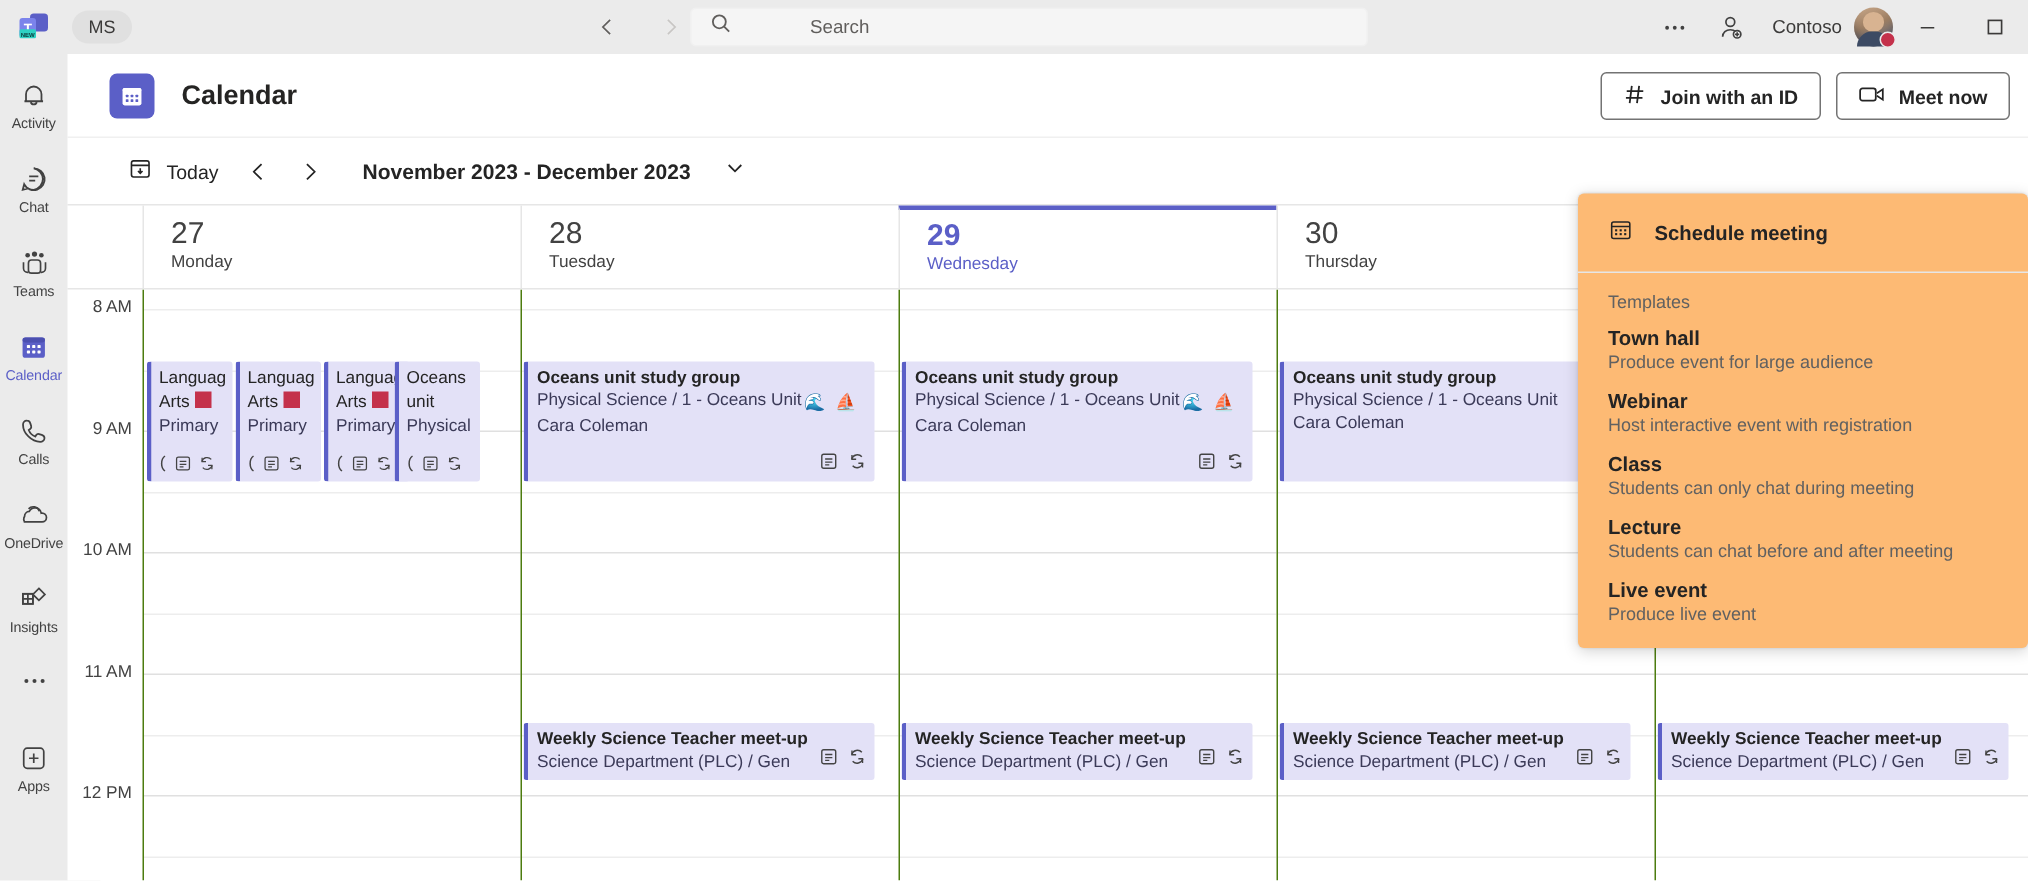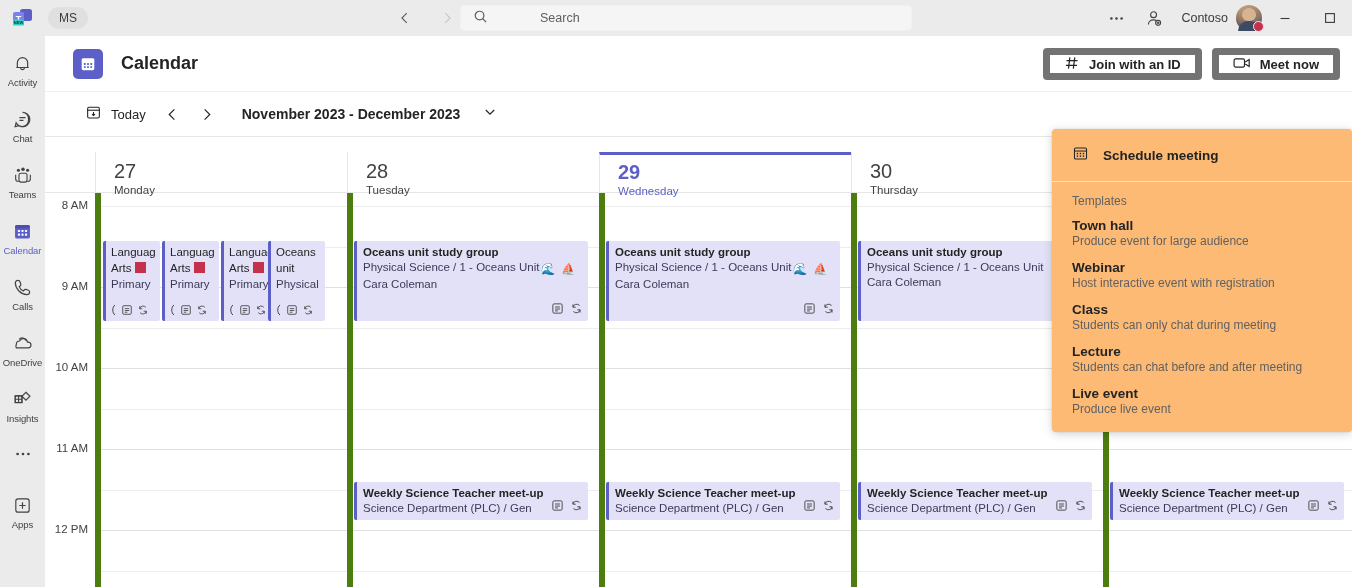--- a/index.html
+++ b/index.html
@@ -117,21 +117,21 @@
   }
   .cal-title {
     margin-left: 18px; font-size: 18px; font-weight: bold; color: #252423;
   }
   .hdr-actions {
     position: absolute; right: 12px; top: 12px;
     display: flex; align-items: center; gap: 10px;
   }
   .btn-outline {
     height: 32px; padding: 0 14px;
-    border: 7px solid #737373; border-radius: 4px; background: #fff;
+    border: 1px solid #737373; border-radius: 4px; background: #fff;
     display: flex; align-items: center; gap: 9px;
     font-size: 13px; font-weight: bold; color: #242424;
   }
   .btn-primary {
     height: 32px; padding: 0 14px;
     background: #5b5fc7; border-radius: 4px 0 0 4px;
     display: flex; align-items: center; gap: 9px;
     font-size: 13px; font-weight: bold; color: #fff;
   }
   .btn-split {
@@ -168,21 +168,20 @@
   .day-row {
     height: 56px; display: flex;
     border-bottom: 1px solid #e6e6e6;
   }
   .gutter-head { width: 50px; flex: 0 0 50px; }
   .day-cell {
     width: 252px; flex: 0 0 252px;
     border-left: 1px solid #e6e6e6;
     padding: 7px 0 0 18px;
     position: relative;
-    margin-top: 15px;
   }
   .day-num { font-size: 20px; color: #424242; line-height: 24px; }
   .day-name { font-size: 11.5px; color: #424242; margin-top: 1px; }
   .day-cell.today { border-top: 3px solid #5b5fc7; padding-top: 5px; }
   .day-cell.today .day-num { color: #5b5fc7; font-weight: bold; }
   .day-cell.today .day-name { color: #5b5fc7; }
 
   
   .grid-wrap {
     position: relative; height: 394px; overflow: hidden;
@@ -191,21 +190,21 @@
   .gutter {
     width: 50px; flex: 0 0 50px; position: relative;
   }
   .hour-label {
     position: absolute; right: 7px;
     font-size: 11.5px; color: #424242;
     transform: translateY(-7px);
   }
   .col {
     width: 252px; flex: 0 0 252px;
-    border-left: 6px solid #4d7c0f;
+    border-left: 1px solid #4d7c0f;
     position: relative;
   }
   .hline {
     position: absolute; left: 0; right: 0; height: 0;
     border-top: 1px solid #ededed;
   }
   .hline.solid { border-top: 1px solid #e0e0e0; }
 
   
   .event {

